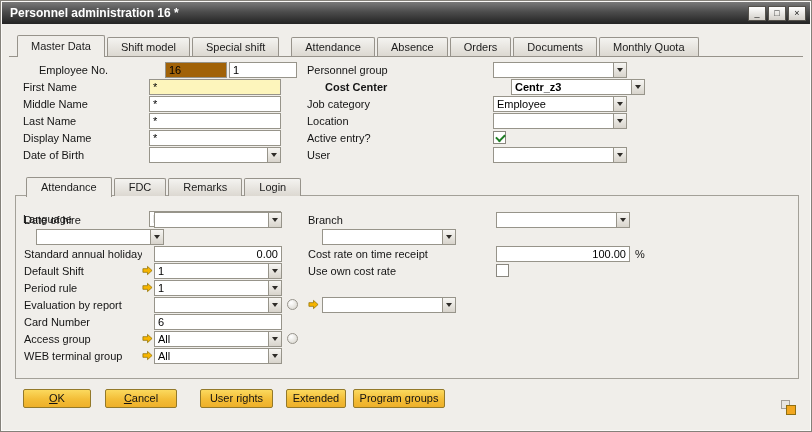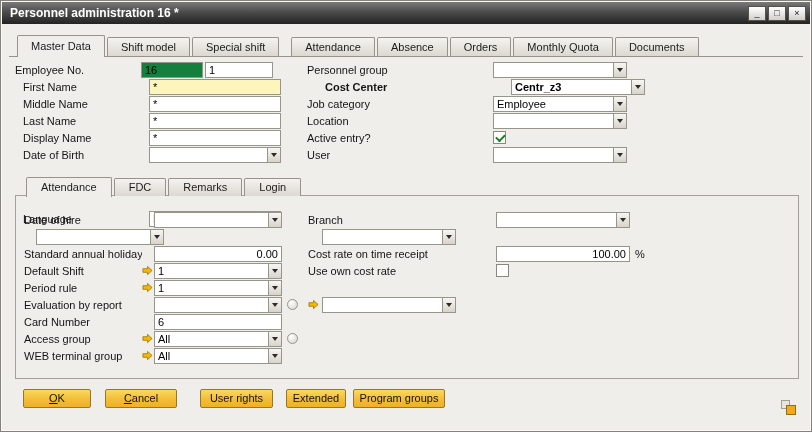--- a/index.html
+++ b/index.html
@@ -20,21 +20,21 @@
   .tab { height:19px; line-height:18px; padding:0 13px; font-size:11px; color:#1c1c1c;
          background:linear-gradient(#f4f3f0,#dcd8d1); border:1px solid #97938b; border-bottom:none;
          margin-right:2px; border-radius:2px 2px 0 0; white-space:nowrap; }
   .tab.active { height:22px; line-height:21px; background:#f0eeea; margin-bottom:-1px; z-index:2; }
   .tab.gap { margin-left:10px; }
 
   .row { position:absolute; display:flex; align-items:center; height:17px; font-size:11px; }
   .lbl { color:#141414; white-space:nowrap; overflow:hidden; }
   .fld { height:16px; border:1px solid #97948a; background:#ffffff; font-size:11px;
          padding:0 3px; line-height:14px; overflow:hidden; white-space:nowrap; position:relative; }
-  .fld.disabled { background:#15803d; }
+  .fld.disabled { background:#a16207; }
   .fld.hl { background:#fdf5bc; }
   .fld.num { text-align:right; }
   .dd { padding-right:16px; }
   .ddbtn { position:absolute; right:0; top:0; bottom:0; width:13px;
            background:linear-gradient(#f7f6f3,#d8d4cc); border-left:1px solid #97948a;
            display:flex; align-items:center; justify-content:center; }
   .tri { width:0; height:0; border-left:3px solid transparent; border-right:3px solid transparent;
          border-top:4px solid #2e2c28; }
   .cb { width:13px; height:13px; border:1px solid #8a877f; background:#fff; position:relative; }
   .cb.checked::after { content:""; position:absolute; left:2px; top:2px; width:7px; height:4px;
@@ -74,25 +74,25 @@
     </span>
   </div>
 
   <div class="tabstrip">
     <span class="tab active">Master Data</span>
     <span class="tab">Shift model</span>
     <span class="tab">Special shift</span>
     <span class="tab gap">Attendance</span>
     <span class="tab">Absence</span>
     <span class="tab">Orders</span>
+    <span class="tab">Documents</span>
     <span class="tab">Monthly Quota</span>
-    <span class="tab">Documents</span>
-  </div>
-
-  <div class="row" style="left:14px; top:60px; width:262px;">
+  </div>
+
+  <div class="row" style="left:38px; top:60px; width:262px;">
     <span class="lbl" style="flex:0 0 126px">Employee No.</span>
     <div class="fld disabled" style="width:62px">16</div>
     <div class="fld" style="width:68px; margin-left:2px">1</div>
   </div>
   <div class="row" style="left:22px; top:77px; width:262px;">
     <span class="lbl" style="flex:0 0 126px">First Name</span>
     <div class="fld hl" style="width:132px">*</div>
   </div>
   <div class="row" style="left:22px; top:94px; width:262px;">
     <span class="lbl" style="flex:0 0 126px">Middle Name</span>

